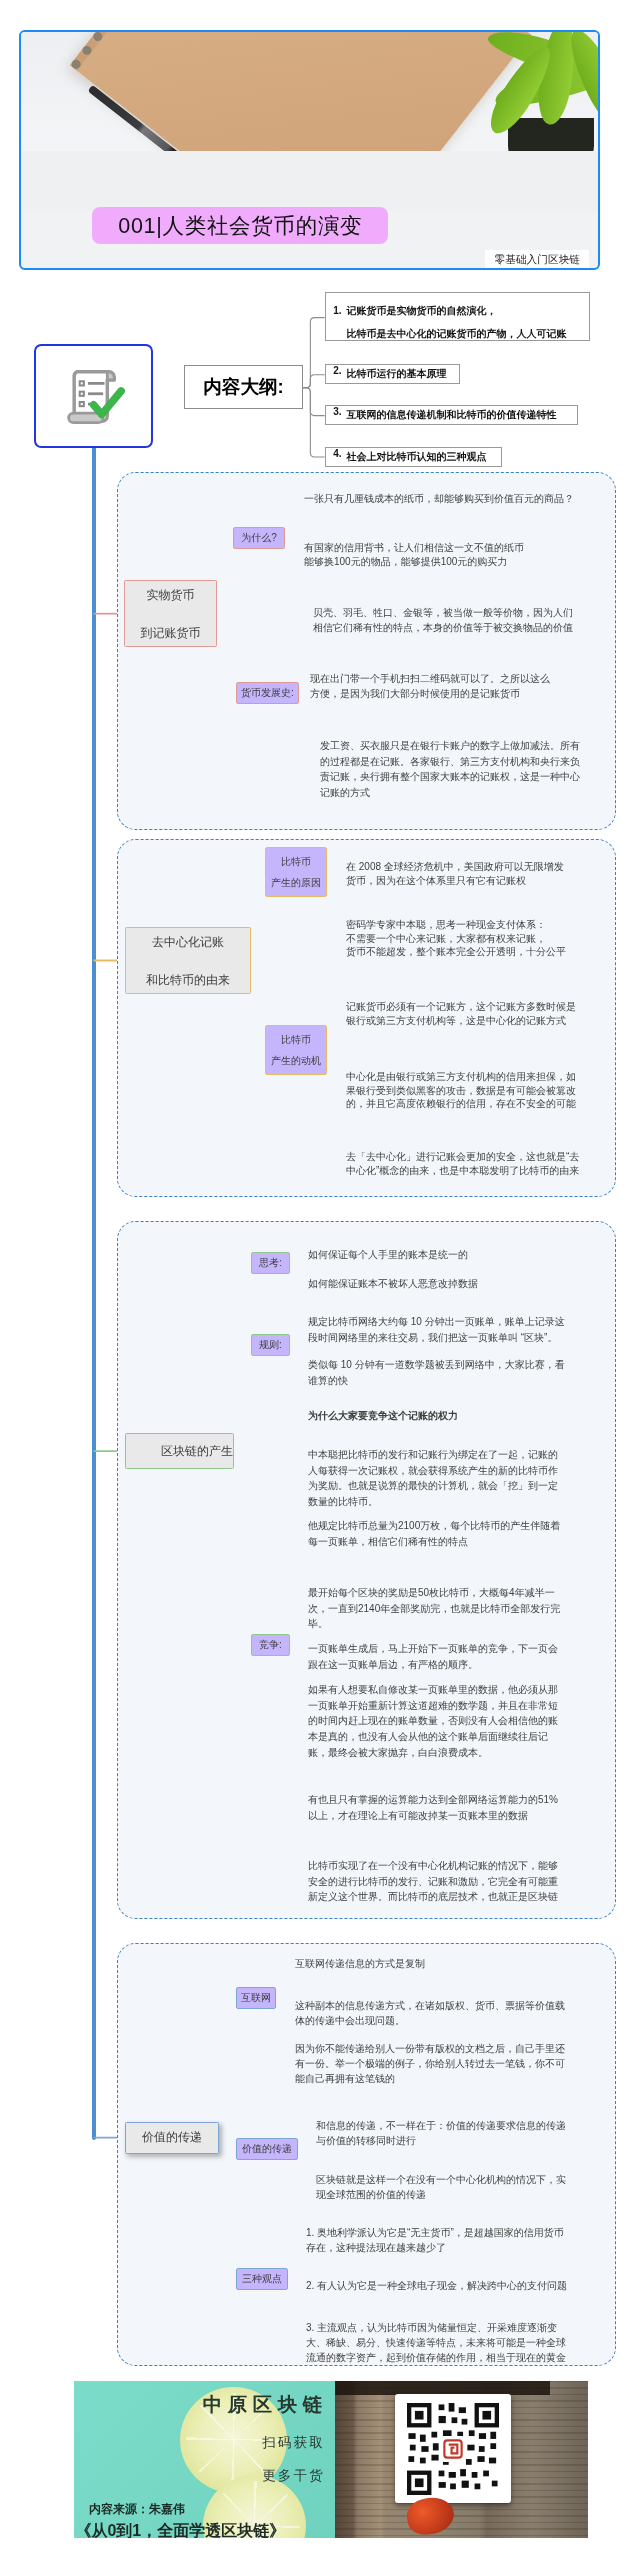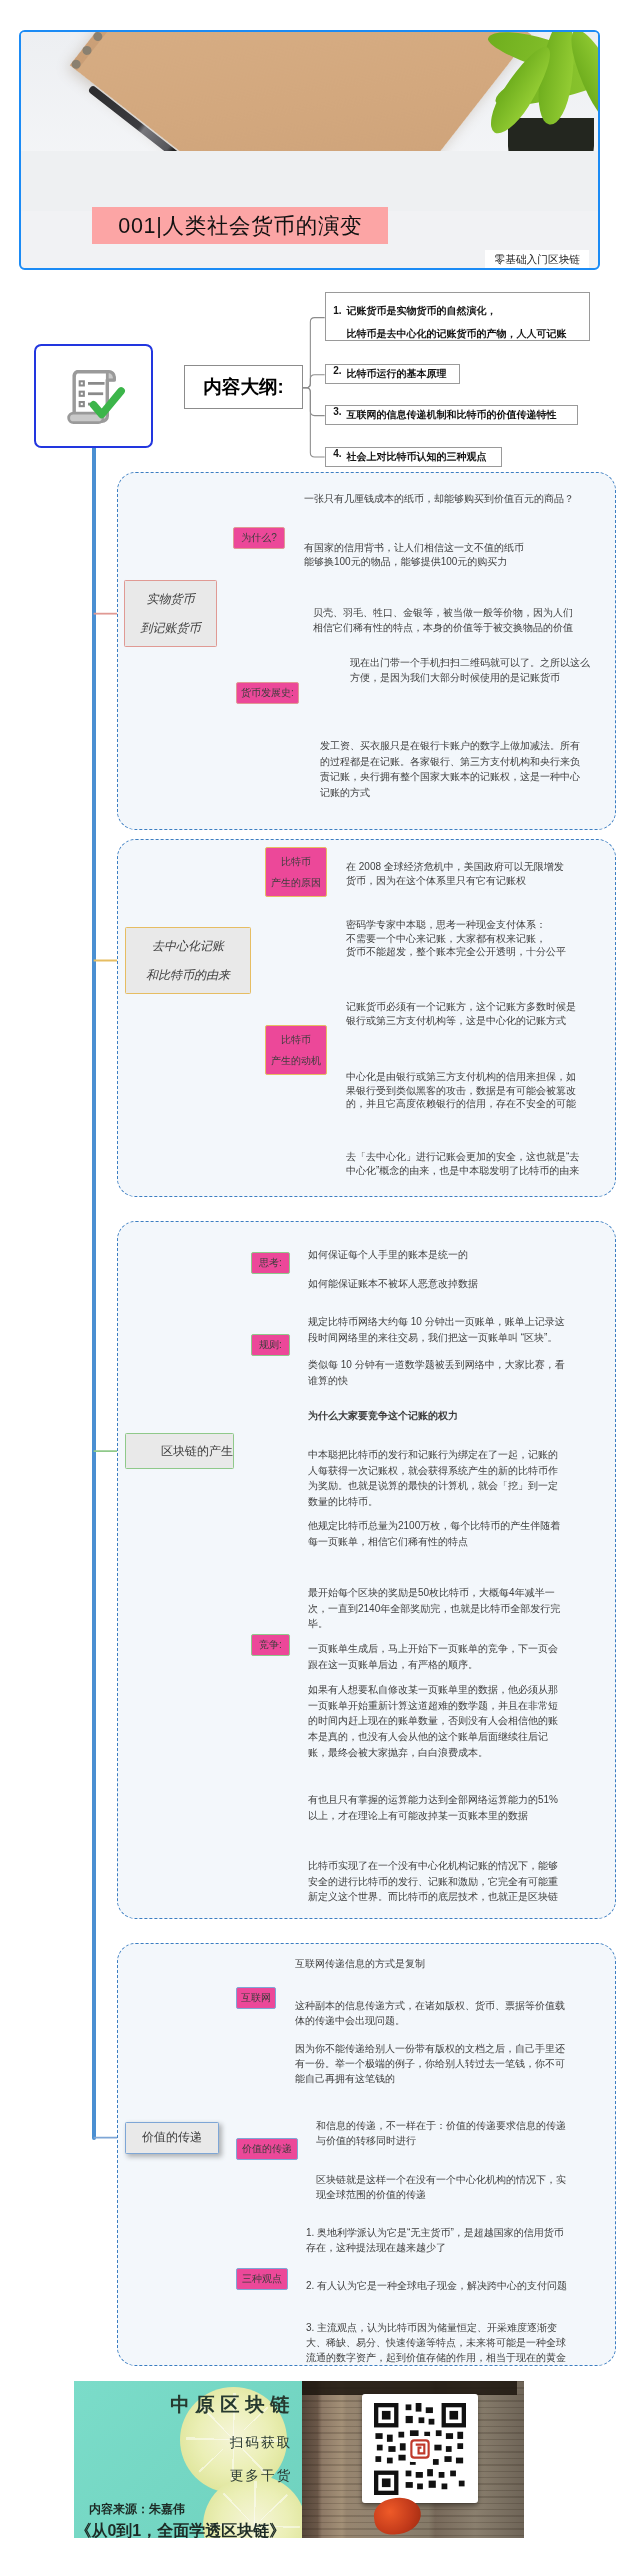--- a/index.html
+++ b/index.html
@@ -10,21 +10,21 @@
 
   
   .hero{left:19.3px;top:30px;width:577px;height:236px;border:2.9px solid #1b8bf5;border-radius:5.7px;overflow:hidden;background:#f1f2f4;}
   .hero-photo{position:absolute;left:0;top:0;right:0;height:179px;background:linear-gradient(180deg,#edeff2 0%,#f6f7f9 100%);overflow:hidden;}
   .notebook{position:absolute;left:107px;top:-136px;width:336px;height:308px;background:linear-gradient(135deg,#dcb58d 0%,#d3a87e 60%,#c99e76 100%);transform:rotate(38deg);border-left:9.3px dotted #8a8070;box-shadow:0 4.3px 13px rgba(120,90,60,.25);}
   .pen{position:absolute;left:50px;top:107px;width:179px;height:7.9px;border-radius:4.3px;transform:rotate(38deg);background:linear-gradient(90deg,#2c2c2e 0%,#3c3c40 35%,#77777c 38%,#55555a 55%,#222 58%,#111 100%);}
   .plant{position:absolute;right:-17px;top:-21.5px;width:165px;height:165px;}
   .leaf{position:absolute;border-radius:50% 50% 50% 50%/60% 60% 40% 40%;background:linear-gradient(90deg,#6fae1e,#93cc33);}
   .pot{position:absolute;right:21.5px;top:107px;width:86px;height:57px;border-radius:0 0 29px 29px;background:#23261f;}
   .hero-strip{position:absolute;left:0;right:0;bottom:0;height:60px;background:#eef0f2;}
-  .hero-title{left:71px;top:175px;width:296px;height:37px;background:#fca5a5;display:flex;align-items:center;justify-content:center;font-size:21.5px;color:#111;letter-spacing:0.7px;}
+  .hero-title{left:71px;top:175px;width:296px;height:37px;background:#f0abfc;display:flex;align-items:center;justify-content:center;font-size:21.5px;color:#111;letter-spacing:0.7px;border-radius:8px;}
   .hero-tag{left:464px;top:218px;width:104px;height:20px;background:#fff;display:flex;align-items:center;justify-content:center;font-size:10.7px;color:#222;}
 
   
   .rootnode{left:34px;top:344px;width:115px;height:100px;background:#fff;border:2.1px solid #2236df;border-radius:7.2px;display:flex;align-items:center;justify-content:center;}
 
   
   .outline-box{left:184px;top:365px;width:117px;height:42px;background:#fff;border:1.4px solid #8c8c8c;display:flex;align-items:center;justify-content:center;font-size:18.6px;font-weight:bold;color:#000;}
   .oitem{background:#fff;border:0.7px solid #9a9a9a;color:#141414;font-weight:600;font-size:10px;display:flex;align-items:center;padding:0 7.2px;box-sizing:border-box;}
   .oitem .num{margin-right:5px;align-self:flex-start;}
   .oitem.twoline{align-items:flex-start;padding-top:5.7px;}
@@ -32,41 +32,41 @@
   .oitem.twoline .num{line-height:23.6px;}
 
   
   .spine{left:92px;top:444px;width:3.6px;height:1696px;background:#4a8fd2;border-radius:2.1px;}
 
   
   .sect{left:117px;width:499px;border:1.4px dashed #3c7ec2;border-radius:18.6px;background:#f3f7fb;box-sizing:border-box;}
 
   
   .node-main{background:#e9e9e9;color:#3d3d3d;display:flex;align-items:center;justify-content:center;text-align:center;font-size:12px;box-sizing:border-box;border-radius:1.4px;}
-  .node-main .pre{line-height:29px;font-style:italic;}
-  .node-label{background:#ec4899;color:#3d3d3d;font-size:10px;display:flex;align-items:center;justify-content:center;text-align:center;box-sizing:border-box;border-radius:2.1px;}
+  .node-main .pre{line-height:38px;}
+  .node-label{background:#c4b5fd;color:#3d3d3d;font-size:10px;display:flex;align-items:center;justify-content:center;text-align:center;box-sizing:border-box;border-radius:2.1px;}
   .b1{border:1.4px solid #e09a94;}
   .b1s{border:0.7px solid #e09a94;}
   .b2{border:1.4px solid #e6bd62;}
   .b2s{border:0.7px solid #e6bd62;}
   .b3{border:1.4px solid #8fc98a;}
   .b3s{border:0.7px solid #8fc98a;}
   .b4{border:1.4px solid #7ea6d6;}
   .b4s{border:0.7px solid #7ea6d6;}
   .shadow{box-shadow:2.1px 2.9px 5px rgba(0,0,0,.28);}
 
   .txt{font-size:10px;color:#3e3e3e;white-space:pre-line;}
   .lh19{line-height:13.6px;}
   .lh21{line-height:15px;}
   .lh22{line-height:15.7px;}
 
   svg.wires{position:absolute;left:0;top:0;pointer-events:none;}
 
   
-  .footer{left:74px;top:2381px;width:450px;height:157px;display:flex;overflow:hidden;}
+  .footer{left:74px;top:2381px;width:514px;height:157px;display:flex;overflow:hidden;}
   .f-left{position:relative;width:267px;height:157px;background:linear-gradient(135deg,#7bdcc9 0%,#6fd2bf 100%);overflow:hidden;}
   .lime{position:absolute;border-radius:50%;background:radial-gradient(circle at 50% 46%,#f5f5d8 0%,#ebefb6 45%,#e0e69e 72%,#d2dd82 88%,#b3c851 93%,#a4bd48 100%);}
   .lime::after{content:"";position:absolute;inset:6%;border-radius:50%;background:repeating-conic-gradient(rgba(255,255,255,.5) 0deg 3deg,rgba(255,255,255,0) 3deg 45deg);}
   .f-brand{position:absolute;right:7.2px;top:10px;font-family:"Liberation Serif","DejaVu Serif",serif;font-size:19.3px;font-weight:600;letter-spacing:5.7px;color:#26392f;}
   .f-scan{position:absolute;right:10px;font-size:13.6px;letter-spacing:2.1px;color:#2b3b34;}
   .f-src{position:absolute;left:15px;top:120px;font-size:12px;font-weight:bold;color:#1d2b26;}
   .f-book{position:absolute;left:1.4px;top:140px;font-size:16px;font-weight:bold;color:#1d2b26;}
   .f-right{position:relative;width:259px;height:157px;background:
      repeating-linear-gradient(180deg,rgba(35,25,15,.18) 0 1.4px,rgba(0,0,0,0) 1.4px 6.4px),
      linear-gradient(90deg,#55463a 0%,#6a5748 7%,#8d7966 9%,#a39077 18%,#97856f 20%,#8f8270 40%,#857a68 57%,#77695a 60%,#8a7f6e 78%,#6e6457 100%);}
@@ -218,21 +218,21 @@
     <span>为什么?</span>
   </div>
   <div class="abs txt lh19" style="left:304px;top:492px;">一张只有几厘钱成本的纸币，却能够购买到价值百元的商品？</div>
   <div class="abs txt lh19" style="left:304px;top:541px;">有国家的信用背书，让人们相信这一文不值的纸币
 能够换100元的物品，能够提供100元的购买力</div>
   <div class="abs node-label b1s" style="left:236px;top:682px;width:63px;height:21.5px;">
     <span>货币发展史:</span>
   </div>
   <div class="abs txt lh21" style="left:313px;top:605px;">贝壳、羽毛、牲口、金银等，被当做一般等价物，因为人们
 相信它们稀有性的特点，本身的价值等于被交换物品的价值</div>
-  <div class="abs txt lh21" style="left:310px;top:655px;margin-left:40px;">现在出门带一个手机扫扫二维码就可以了。之所以这么
+  <div class="abs txt lh21" style="left:310px;top:671px;">现在出门带一个手机扫扫二维码就可以了。之所以这么
 方便，是因为我们大部分时候使用的是记账货币</div>
   <div class="abs txt lh22" style="left:320px;top:738px;">发工资、买衣服只是在银行卡账户的数字上做加减法。所有
 的过程都是在记账。各家银行、第三方支付机构和央行来负
 责记账，央行拥有整个国家大账本的记账权，这是一种中心
 记账的方式</div>
 
   <div class="abs sect" style="top:839px;height:358px;"></div>
   <div class="abs node-main b2" style="left:125px;top:927px;width:126px;height:67px;">
     <span class="pre">去中心化记账
 和比特币的由来</span>

